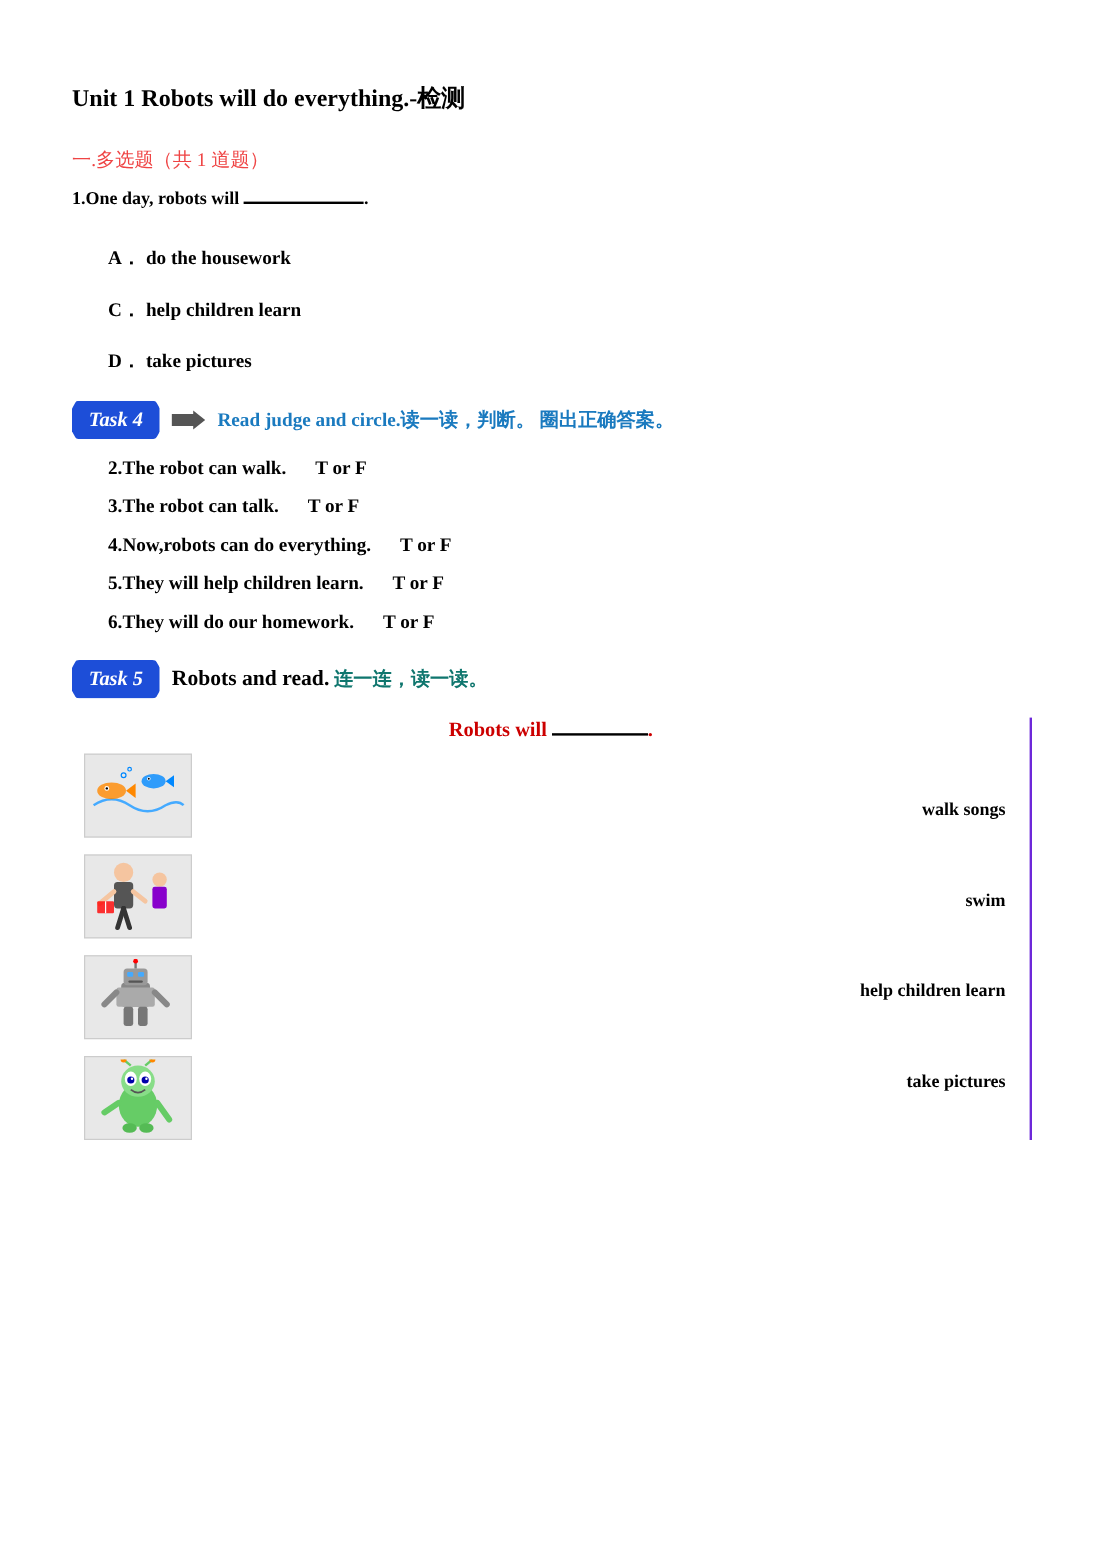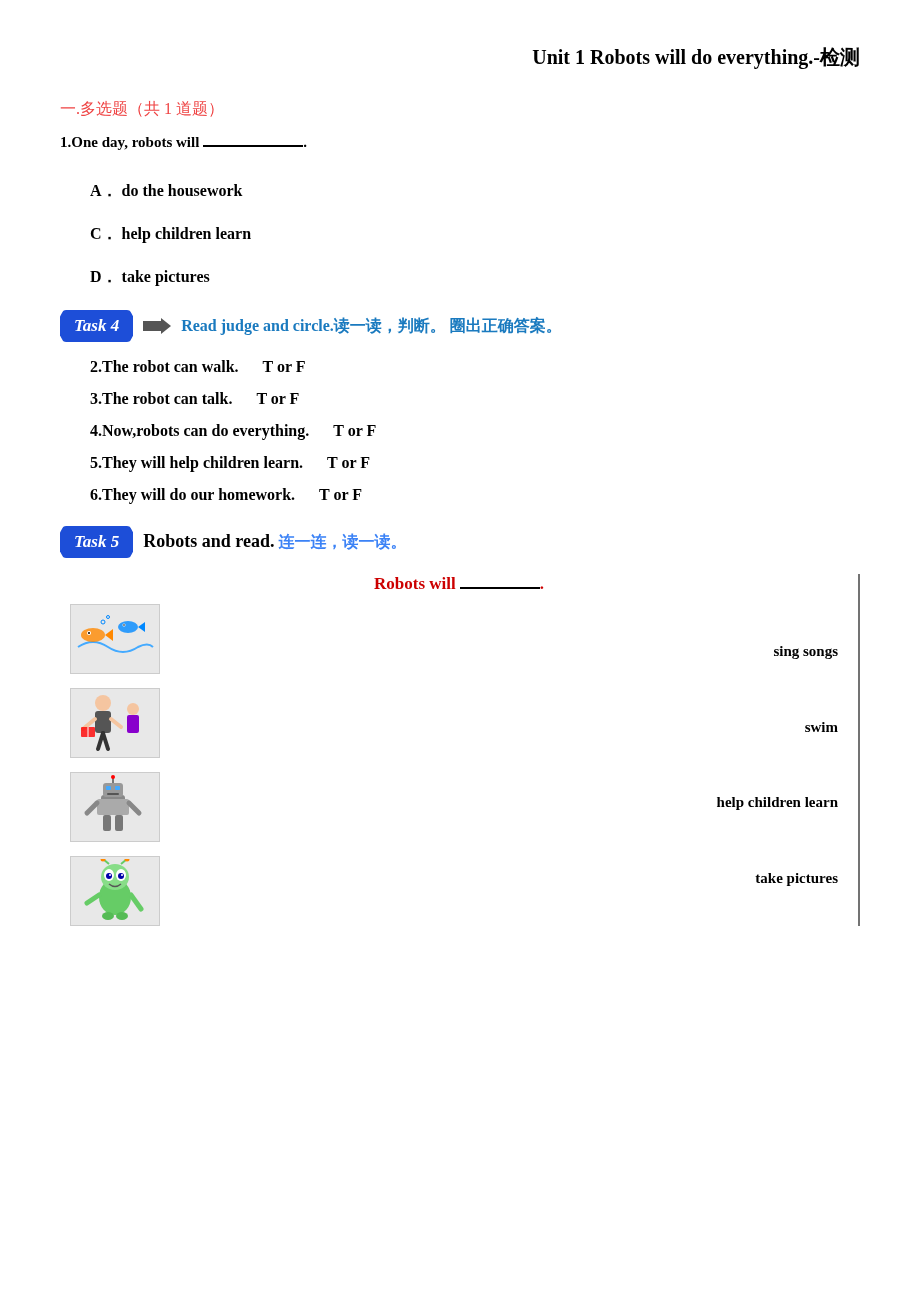--- a/index.html
+++ b/index.html
@@ -6,25 +6,25 @@
     body {
       background: #fff;
       font-family: 'Times New Roman', serif;
       width: 920px;
       min-height: 1302px;
       padding: 40px 60px;
       color: #000;
     }
 
     .page-title {
-      text-align: right;
+      text-align: left;
       font-size: 20px;
       font-weight: bold;
       margin-bottom: 28px;
-      margin-top: 4px;
+      margin-top: 28px;
     }
 
     .section-header {
       font-size: 16px;
       color: #ef4444;
       margin-bottom: 14px;
     }
 
     .question-label {
       font-size: 15px;
@@ -98,21 +98,21 @@
       margin-left: 20px;
     }
 
     .tf-list li .tf-options span {
       margin-right: 10px;
     }
 
     
     .task5-section {
       margin-top: 10px;
-      border-right: 2px solid #737373;
+      border-right: 2px solid #6d28d9;
     }
 
     .task5-robots-will {
       text-align: center;
       font-size: 17px;
       font-weight: bold;
       color: #c00;
       margin-bottom: 10px;
     }
 
@@ -231,21 +231,21 @@
     <span class="tf-options">
       <span>T   or   F</span>
     </span>
   </li>
 </ul>
 
 <div class="task-banner" style="margin-top:22px;text-align:right;">
   <span class="task-tag">Task 5</span>
   <span class="task-instruction">
     <span style="color:#000;font-weight:bold;font-size:18px;">Robots and read.</span>
-    <span style="color:#3b82f6;font-size:16px;">连一连，读一读。</span>
+    <span style="color:#0f766e;font-size:16px;">连一连，读一读。</span>
   </span>
 </div>
 
 <div class="task5-section">
   <div class="task5-robots-will">
     <span>Robots will</span><span class="blank"></span>.
   </div>
 
   <div class="task5-content">
 
@@ -336,19 +336,19 @@
           <line x1="26" y1="36" x2="14" y2="44" stroke="#6c6" stroke-width="5" stroke-linecap="round"></line>
           <line x1="58" y1="36" x2="68" y2="50" stroke="#6c6" stroke-width="5" stroke-linecap="round"></line>
 
           <ellipse cx="35" cy="57" rx="6" ry="4" fill="#5b5"></ellipse>
           <ellipse cx="49" cy="57" rx="6" ry="4" fill="#5b5"></ellipse>
         </svg>
       </div>
     </div>
 
     <div class="task5-words">
-      <span>sing songs</span>
+      <span>walk songs</span>
       <span>swim</span>
       <span>help children learn</span>
       <span>take pictures</span>
     </div>
   </div>
 </div>
 
 </body></html>

